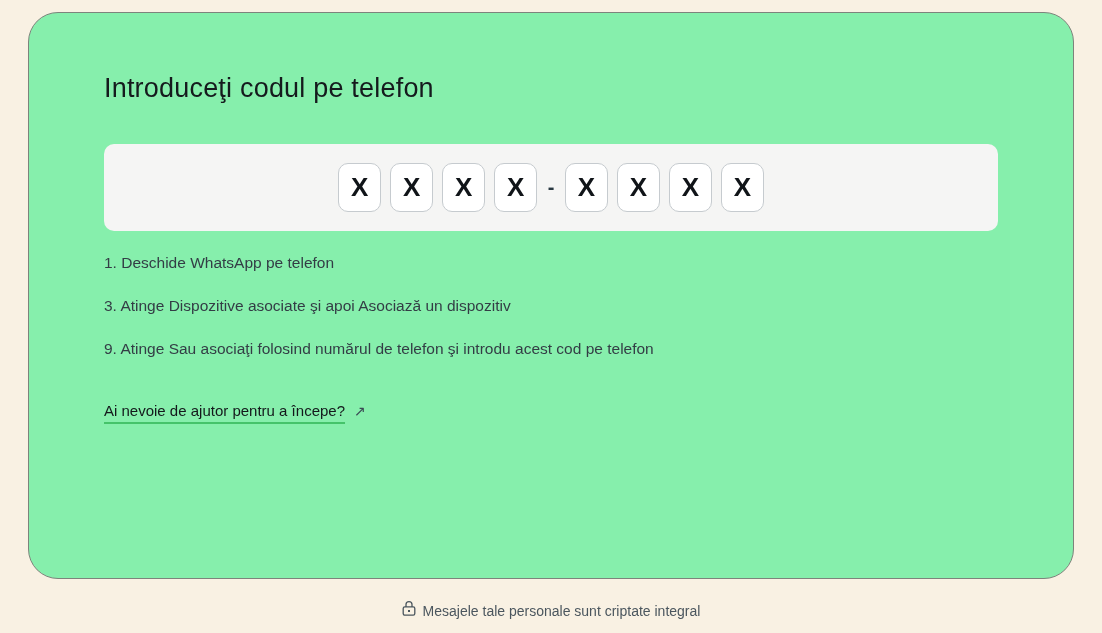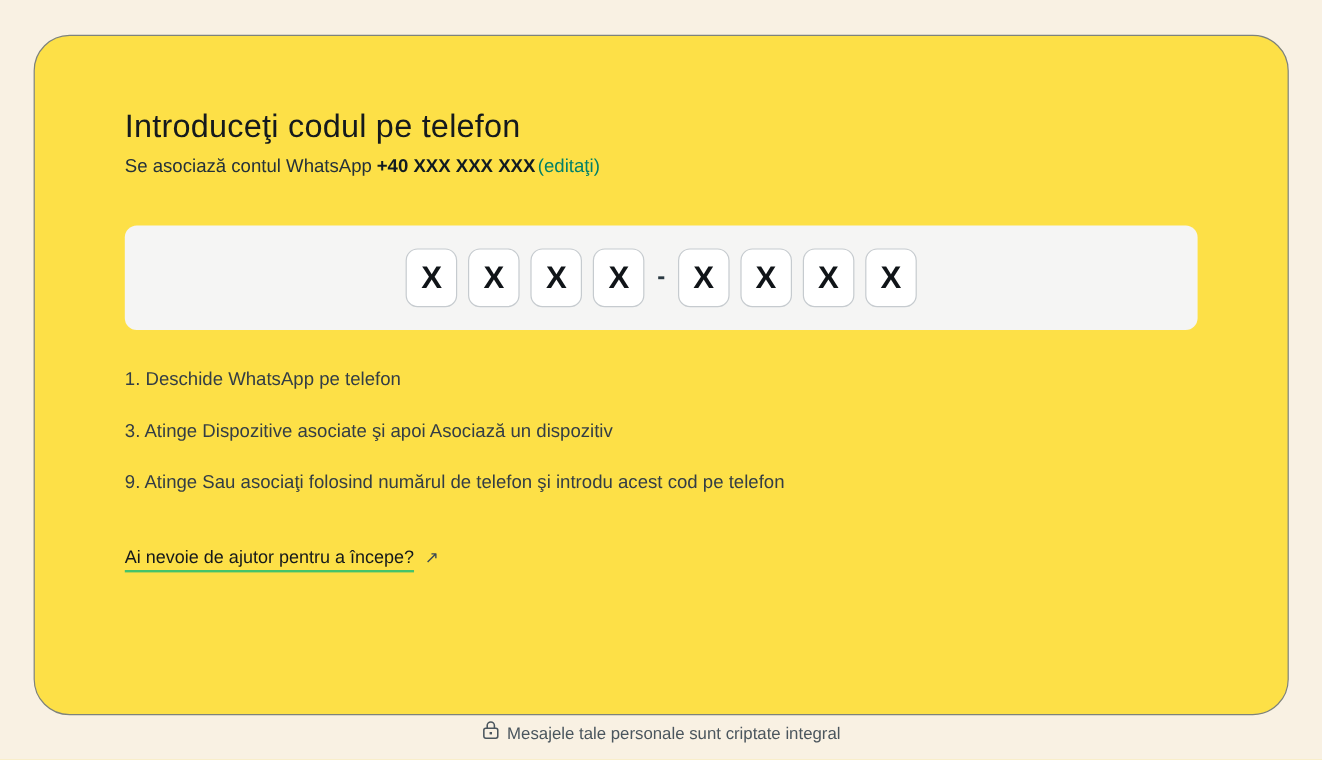--- a/index.html
+++ b/index.html
@@ -6,23 +6,23 @@
   html, body {
     margin: 0; padding: 0;
     width: 1102px; height: 633px;
     background: #f9f1e3;
     font-family: "Liberation Sans", sans-serif;
     overflow: hidden;
     position: relative;
   }
   .card {
     position: absolute;
-    left: 28px; top: 29px;
+    left: 28px; top: 12px;
     width: 1046px; height: 567px;
-    background: #fde047;
+    background: #86efac;
     border: 1px solid #7e837c;
     border-radius: 30px;
     padding: 60px 75px 0 75px;
   }
   .page-title {
     margin: 0;
     font-size: 27px;
     font-weight: 400;
     color: #151a1d;
     letter-spacing: 0.2px;
@@ -58,21 +58,21 @@
     font-weight: 700;
     color: #101418;
   }
   .code-sep {
     margin: 0 6px;
     font-size: 20px;
     font-weight: 600;
     color: #2a3942;
   }
 
-  .steps { margin-top: 31px; }
+  .steps { margin-top: 21px; }
   .step {
     font-size: 15.5px;
     color: #333d45;
     margin-bottom: 21px;
     line-height: 22px;
   }
   .inline-icon {
     display: inline-flex;
     align-items: center;
     justify-content: center;
@@ -136,21 +136,20 @@
   }
   .lock-icon { display: inline-block; }
 </style>
 </head>
 <body>
 
 <div class="card">
 
   <h1 class="page-title">Introduceţi codul pe telefon</h1>
 
-  <p class="subtitle"><span>Se asociază contul WhatsApp</span><span class="phone">+40 XXX XXX XXX</span><a class="edit-link">(editaţi)</a></p>
 
   <div class="code-panel">
     <span class="code-box">X</span>
     <span class="code-box">X</span>
     <span class="code-box">X</span>
     <span class="code-box">X</span>
     <span class="code-sep">-</span>
     <span class="code-box">X</span>
     <span class="code-box">X</span>
     <span class="code-box">X</span>

